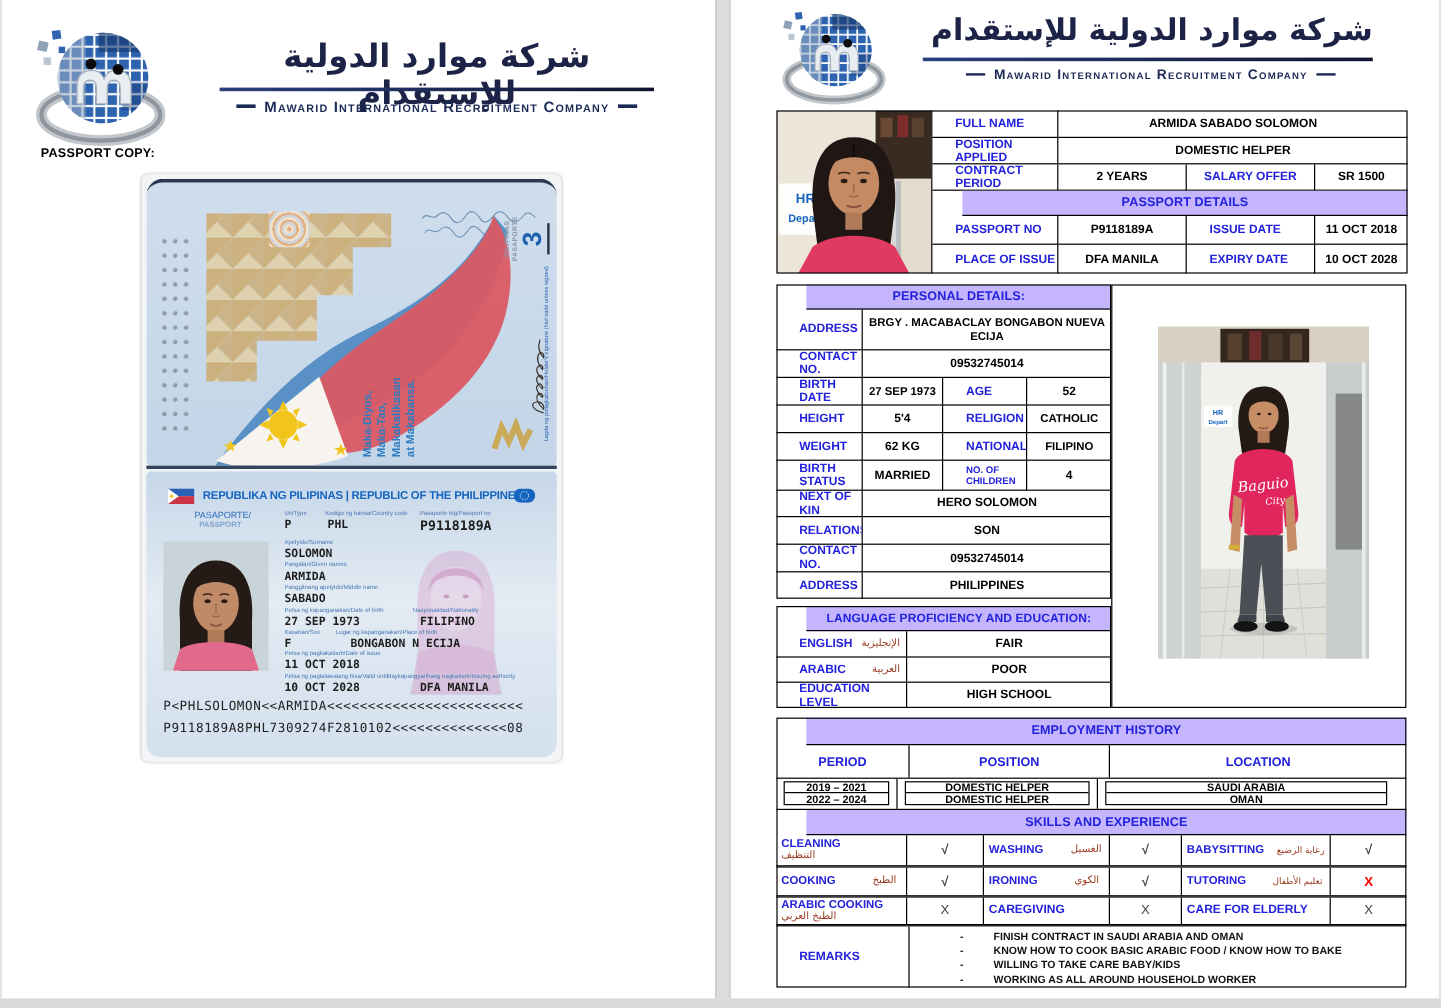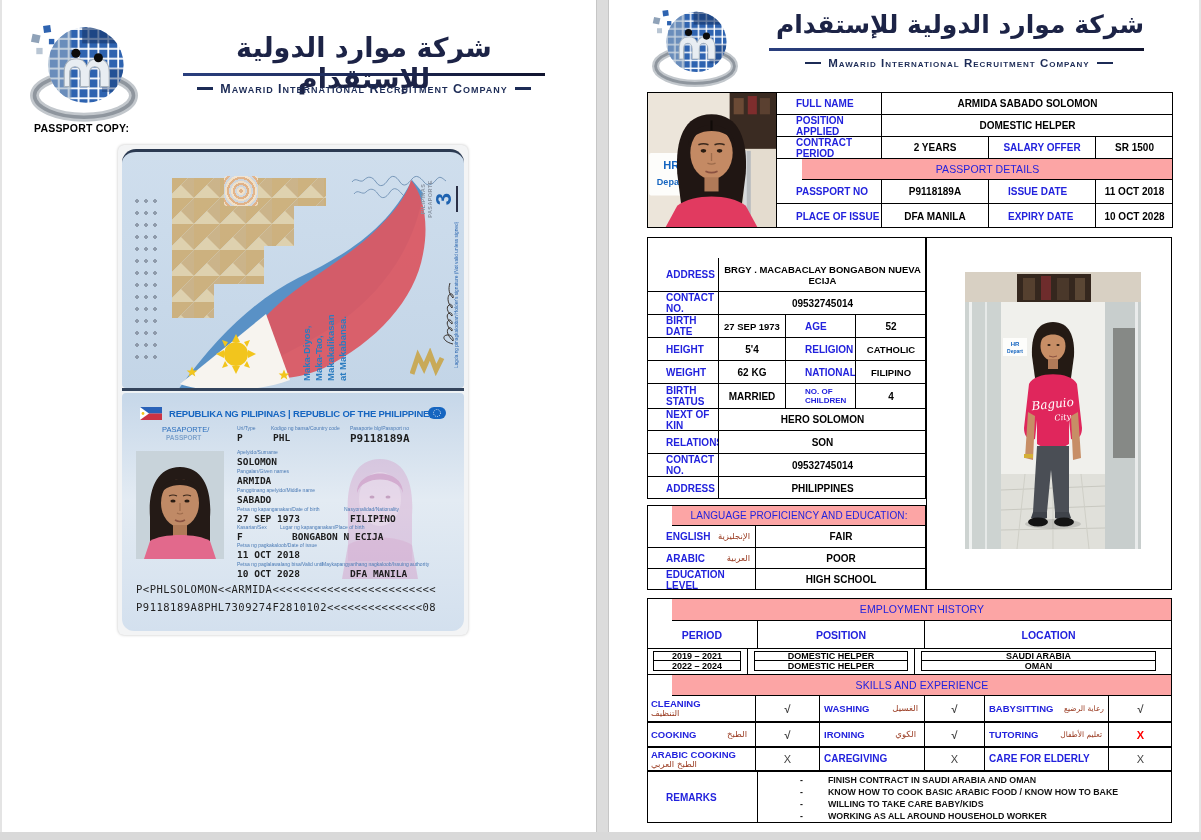--- a/index.html
+++ b/index.html
@@ -38,21 +38,21 @@
   .pd-title{color:#1565c0;font-weight:bold;font-size:9.5px;white-space:nowrap;letter-spacing:-.2px;}
   .pd-word1{color:#2c6fbd;font-weight:normal;font-size:7.5px;}
   .pd-word2{color:#7fa3cc;font-weight:bold;font-size:6.5px;}
   .fl{color:#4a7ab5;font-size:5px;white-space:nowrap;}
   .fv{color:#1d1d1d;font-weight:bold;font-size:9.5px;font-family:"DejaVu Sans Mono",monospace;white-space:nowrap;}
   .fv-big{font-size:11px;}
   .mrz{font-family:"DejaVu Sans Mono",monospace;font-size:10.5px;color:#222;letter-spacing:.5px;white-space:nowrap;}
 
   
   .frame{position:absolute;inset:0;border:1.8px solid #000;pointer-events:none;}
-  .gbar{background:#fca5a5;color:#2222dd;font-weight:normal;font-size:10.5px;display:flex;align-items:center;justify-content:center;letter-spacing:.1px;margin-left:25px;}
+  .gbar{background:#c4b5fd;color:#2222dd;font-weight:bold;font-size:10.5px;display:flex;align-items:center;justify-content:center;letter-spacing:.1px;margin-left:25px;}
   .cell{border-right:1.5px solid #000;border-bottom:1.5px solid #000;display:flex;align-items:center;overflow:hidden;}
   .lc{border-right:none;}
   .lr{border-bottom:none;}
   .lbl{color:#2222dd;font-weight:bold;font-size:10px;padding-left:19px;line-height:11px;}
   .val{color:#000;font-weight:bold;font-size:10px;justify-content:center;text-align:center;line-height:11px;}
   .tbl{position:absolute;background:#fff;}
   #t1{left:38px;top:92px;width:526px;height:136px;display:grid;grid-template-columns:130px 105px 107px 107px 77px;grid-template-rows:23px 22px 22px 21px 24px 24px;}
   #t2{left:38px;top:237px;width:279px;height:262px;display:grid;grid-template-columns:72px 67px 70px 70px;grid-template-rows:21px 34px 23px 23px 23px 23px 25px 22px 23px 23px 22px;}
   #t3{left:38px;top:505px;width:279px;height:85px;display:grid;grid-template-columns:109px 170px;grid-template-rows:21px 22px 21px 21px;}
   #pbox{left:317px;top:237px;width:246px;height:353px;background:#fff;}
@@ -312,20 +312,21 @@
     <div class="cell lbl" style="grid-column:4;grid-row:5;">ISSUE DATE</div>
     <div class="cell val lc" style="grid-column:5;grid-row:5;">11 OCT 2018</div>
     <div class="cell lbl lr" style="grid-column:2;grid-row:6;">PLACE OF ISSUE</div>
     <div class="cell val lr" style="grid-column:3;grid-row:6;">DFA MANILA</div>
     <div class="cell lbl lr" style="grid-column:4;grid-row:6;">EXPIRY DATE</div>
     <div class="cell val lc lr" style="grid-column:5;grid-row:6;">10 OCT 2028</div>
     <div class="frame"></div>
   </div>
 
   <div id="t2" class="tbl">
+    <div class="cell gbar lc" style="grid-column:1/5;grid-row:1;">PERSONAL DETAILS:</div>
     <div class="cell lbl" style="grid-column:1;grid-row:2;">ADDRESS</div>
     <div class="cell val lc" style="grid-column:2/5;grid-row:2;font-size:9.5px;padding:0 4px;">BRGY . MACABACLAY BONGABON NUEVA ECIJA</div>
     <div class="cell lbl" style="grid-column:1;grid-row:3;">CONTACT NO.</div>
     <div class="cell val lc" style="grid-column:2/5;grid-row:3;">09532745014</div>
     <div class="cell lbl" style="grid-column:1;grid-row:4;">BIRTH DATE</div>
     <div class="cell val" style="grid-column:2;grid-row:4;font-size:9.5px;">27 SEP 1973</div>
     <div class="cell lbl" style="grid-column:3;grid-row:4;">AGE</div>
     <div class="cell val lc" style="grid-column:4;grid-row:4;">52</div>
     <div class="cell lbl" style="grid-column:1;grid-row:5;">HEIGHT</div>
     <div class="cell val" style="grid-column:2;grid-row:5;">5'4</div>

